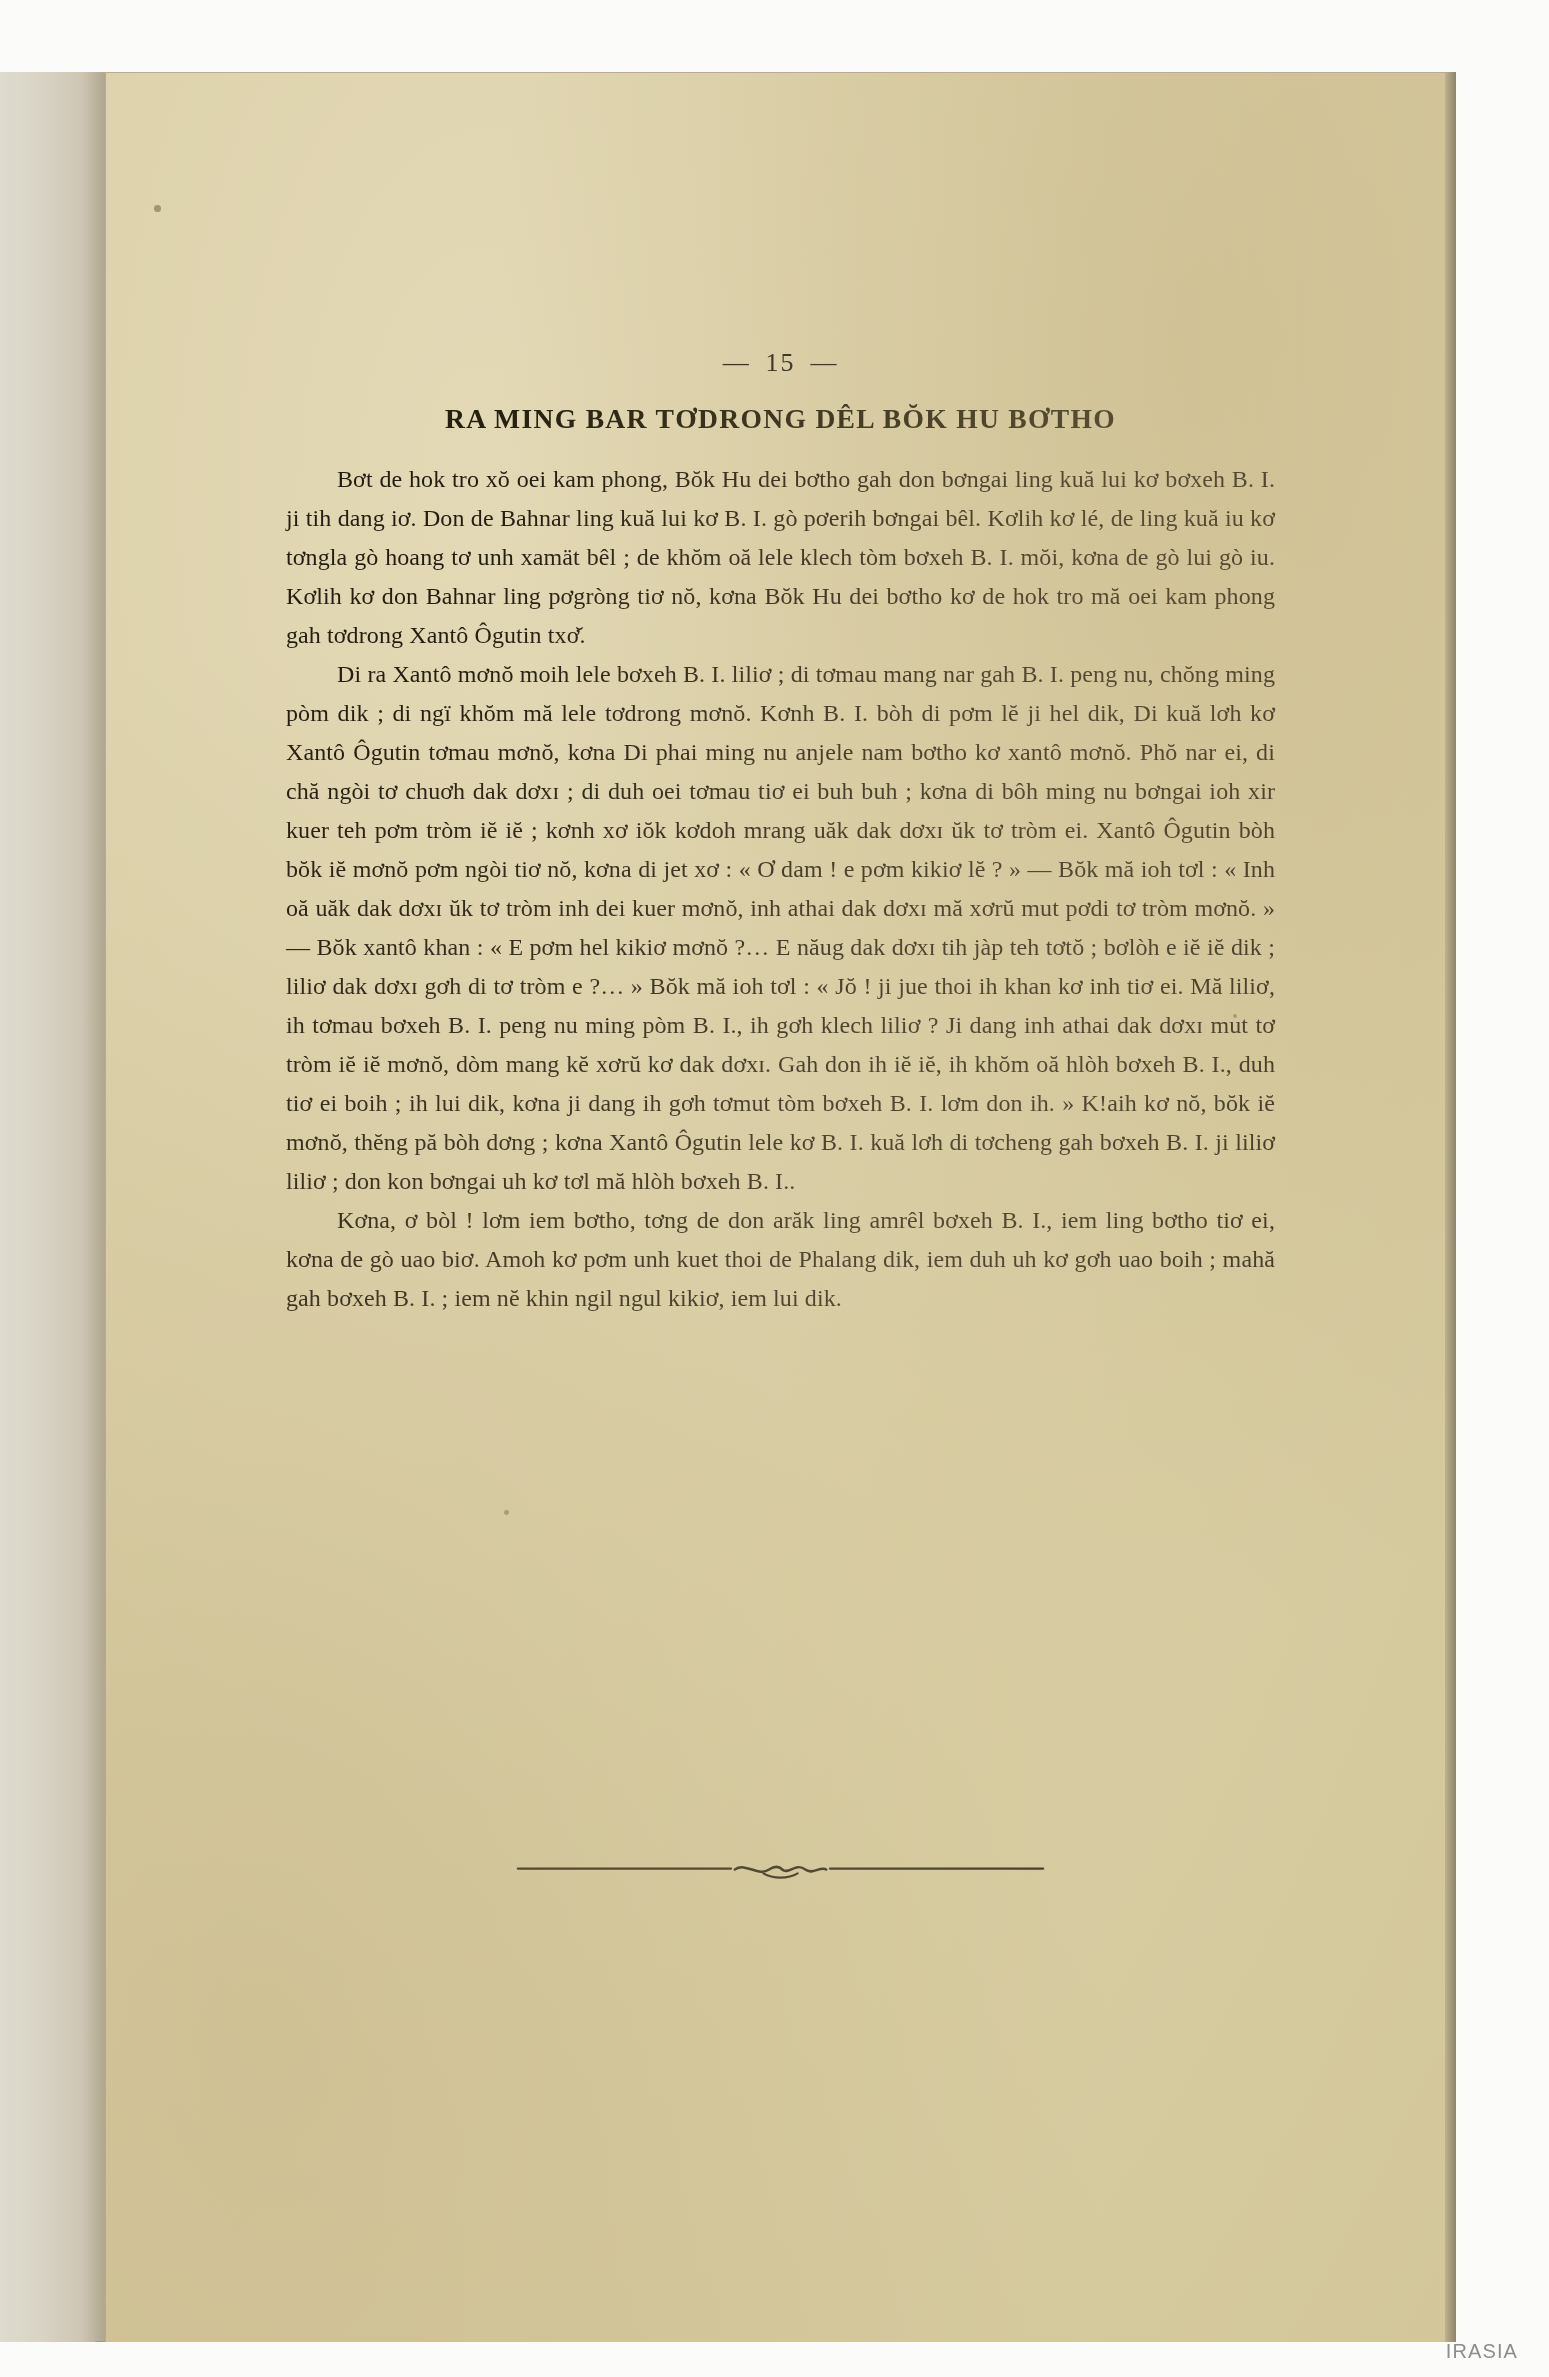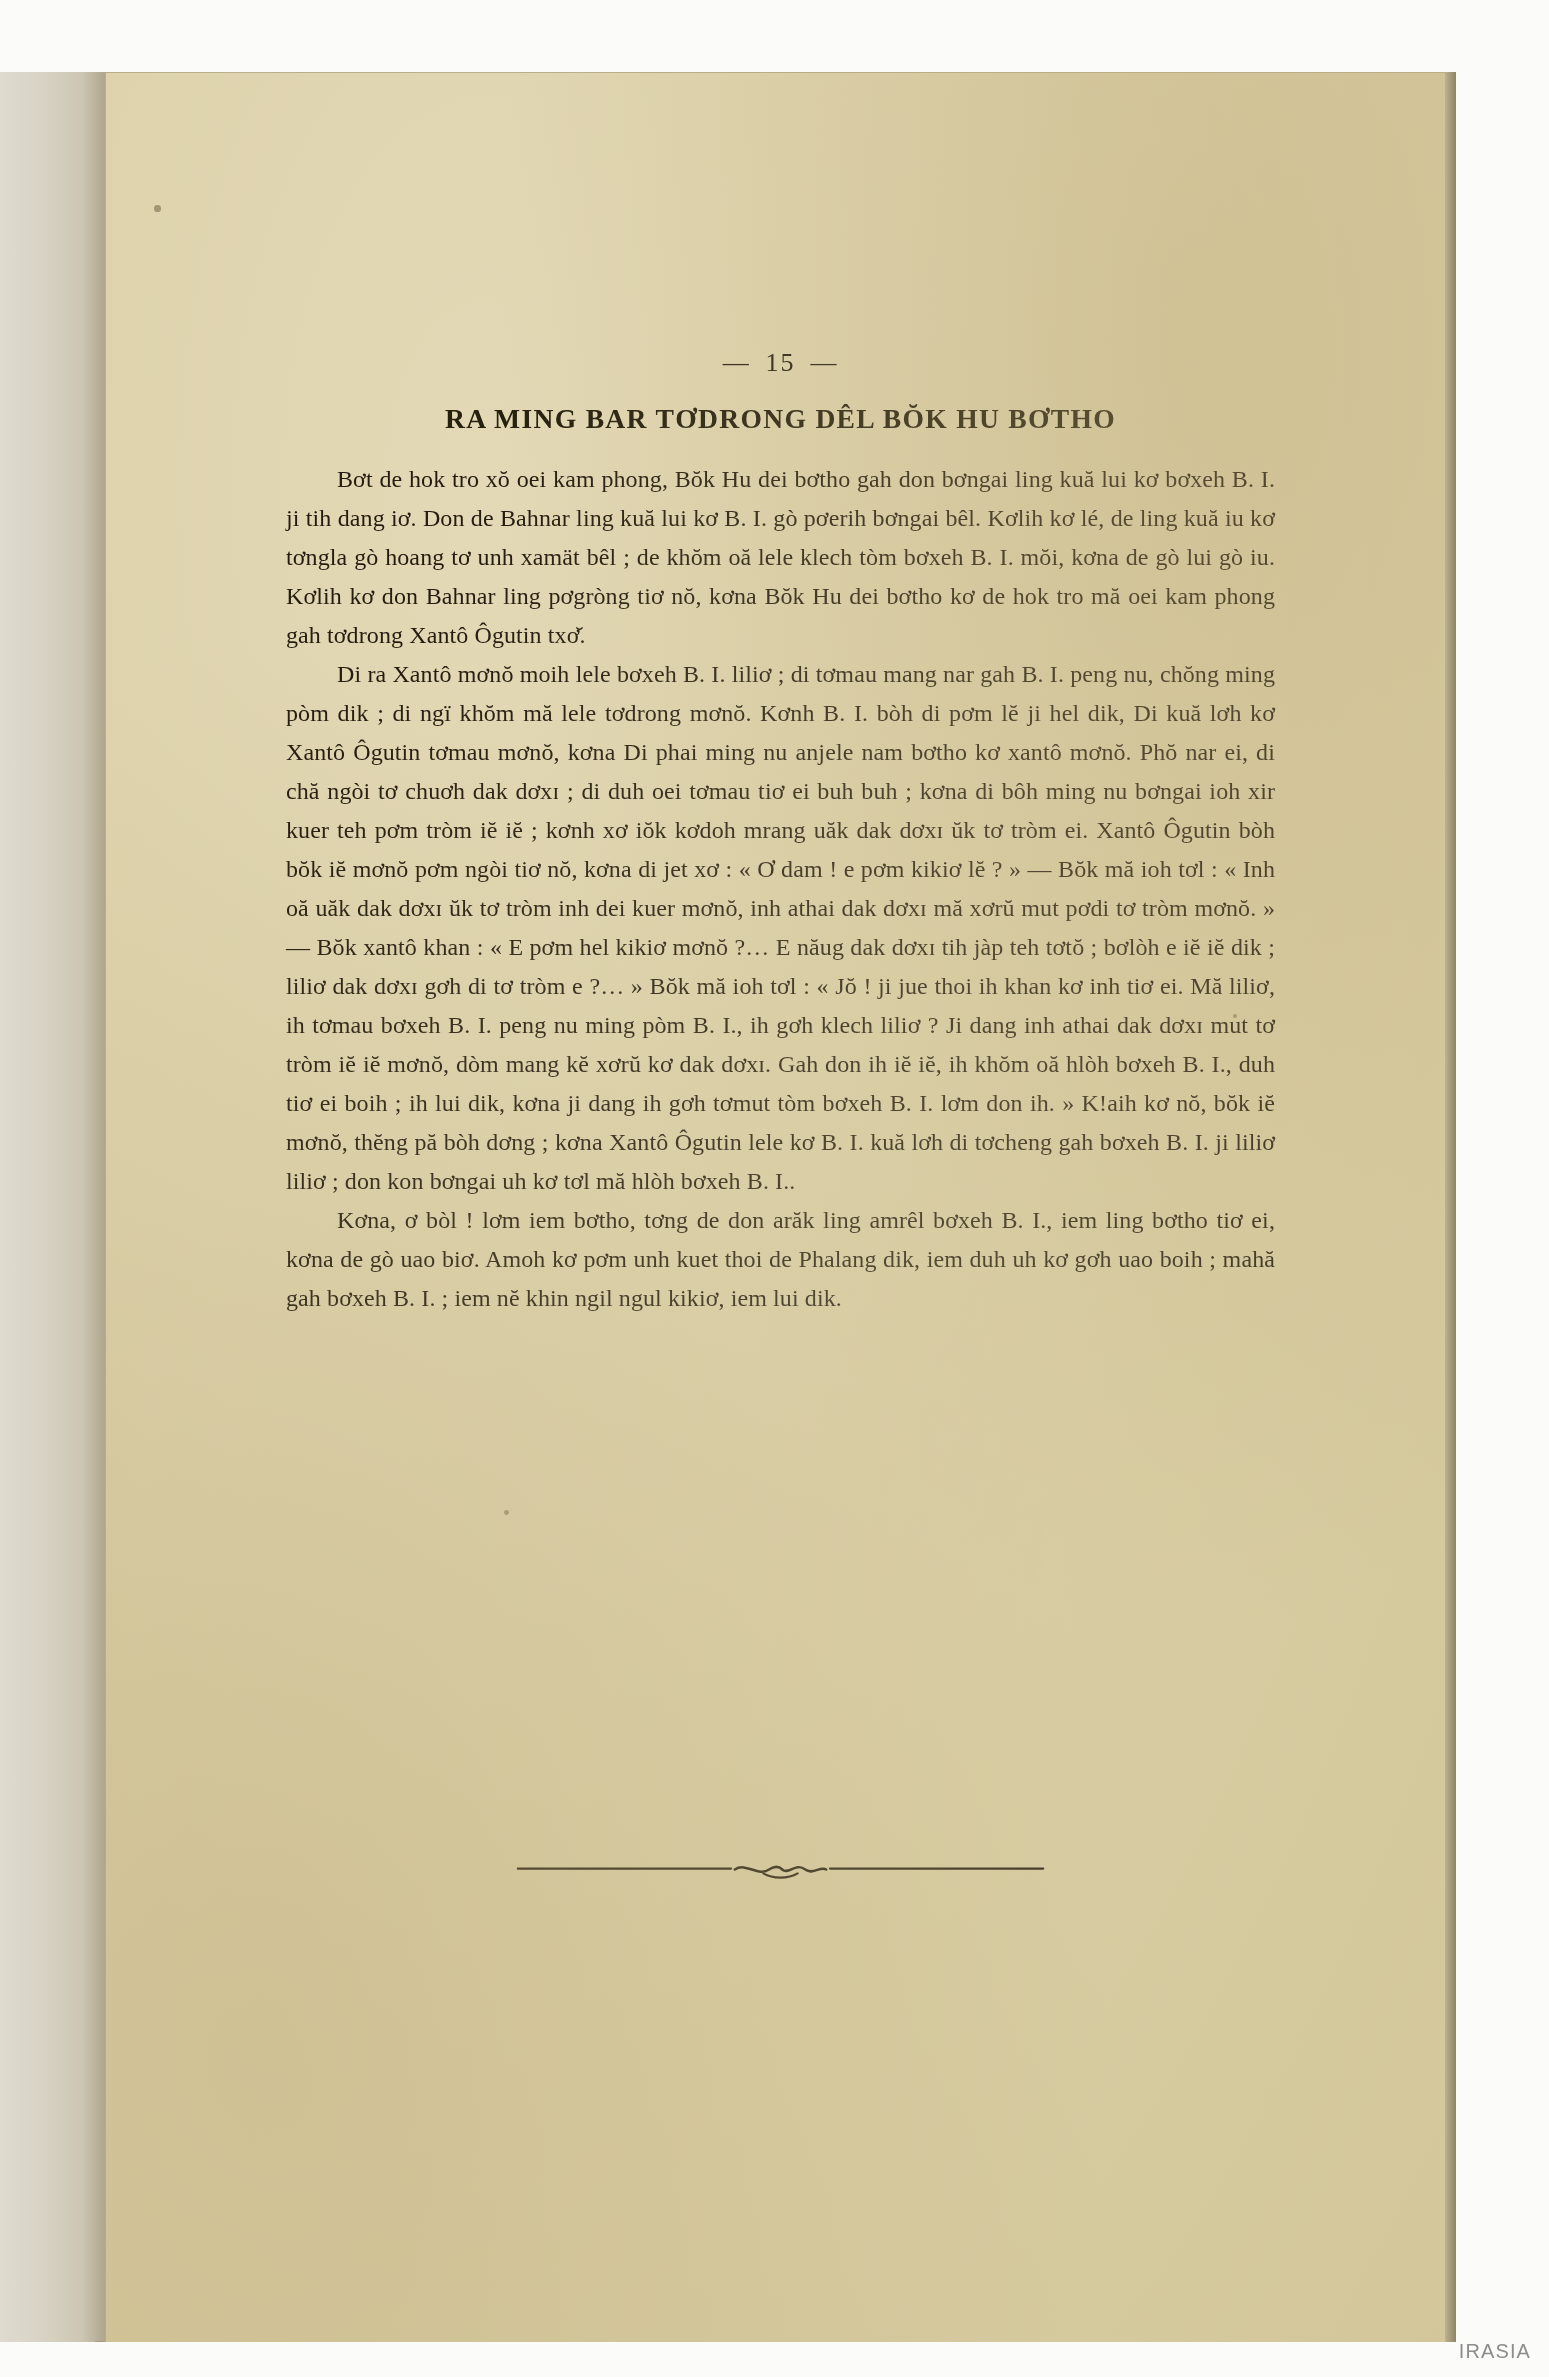--- a/index.html
+++ b/index.html
@@ -157,21 +157,21 @@
   
   .speck {
     position: absolute;
     background: rgba(90,76,48,.45);
     border-radius: 50%;
   }
 
   
   #watermark {
     position: absolute;
-    right: 18px;
+    right: 31px;
     bottom: 15px;
     font-family: "Liberation Sans", sans-serif;
     font-size: 20px;
     letter-spacing: 1.1px;
     color: #8d8d8d;
   }
 </style>
 </head>
 <body>
 

